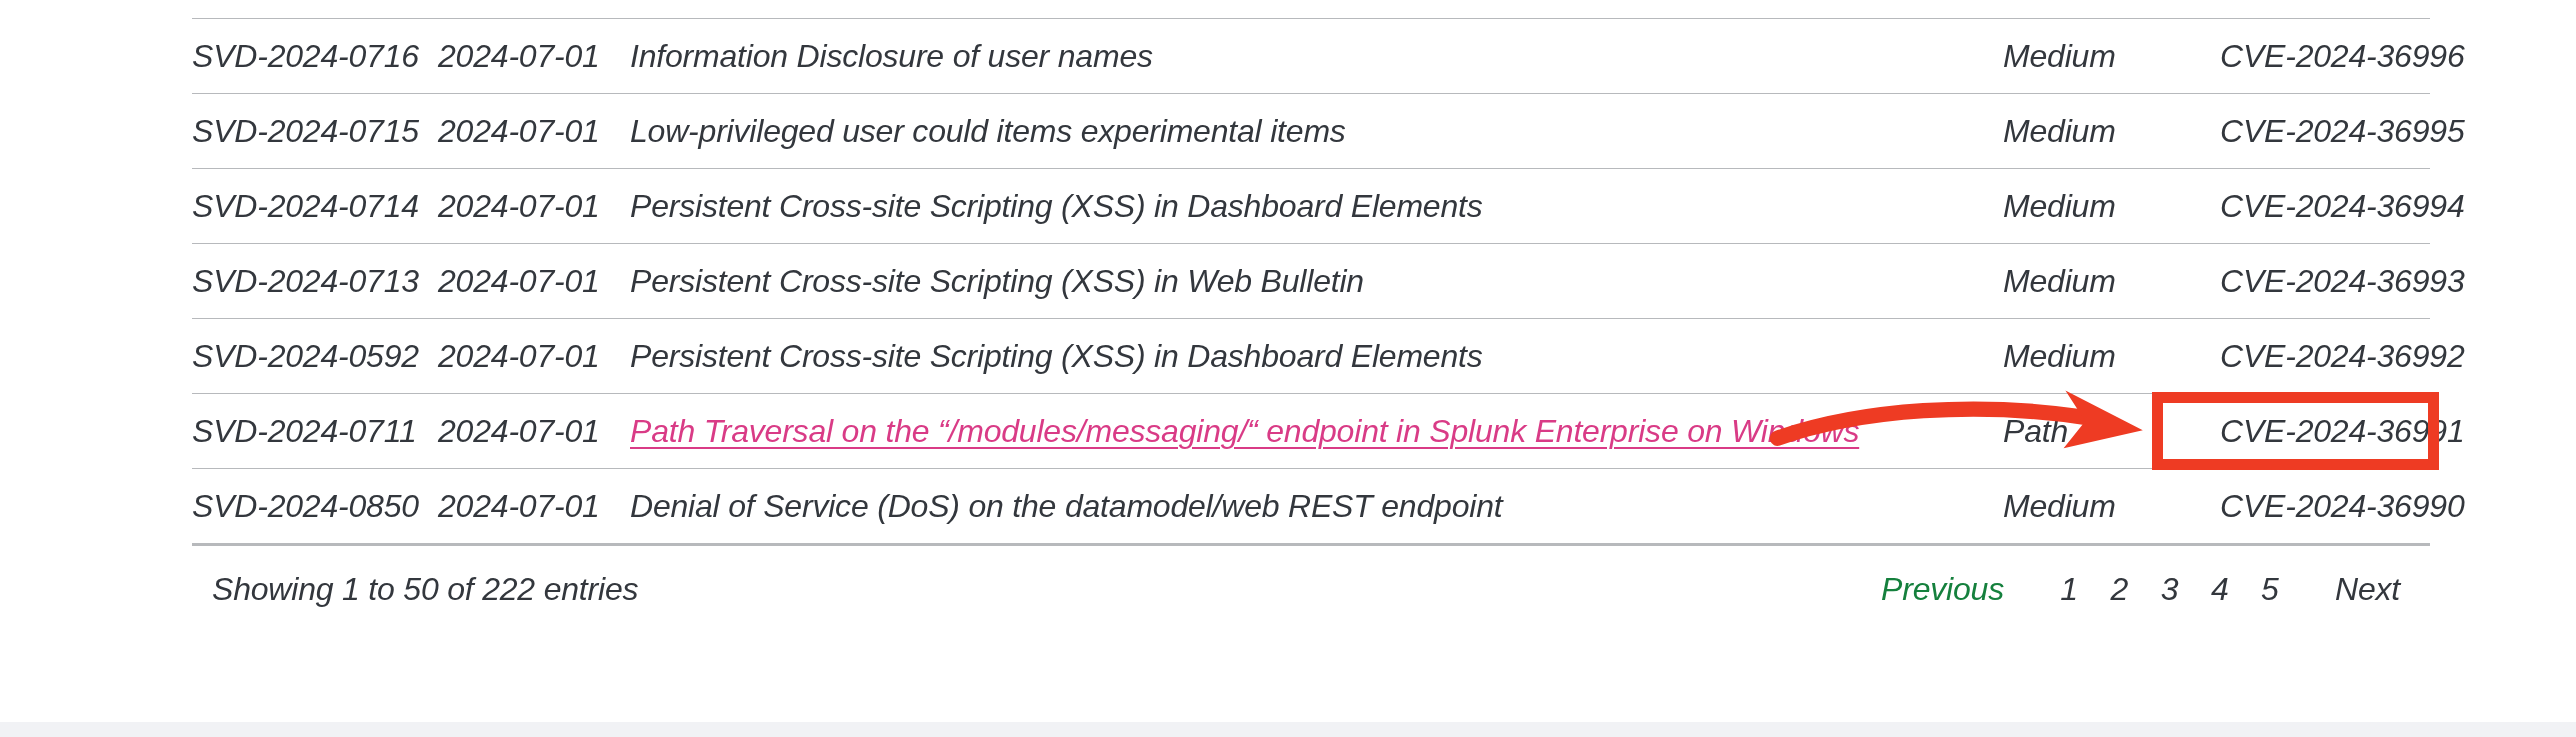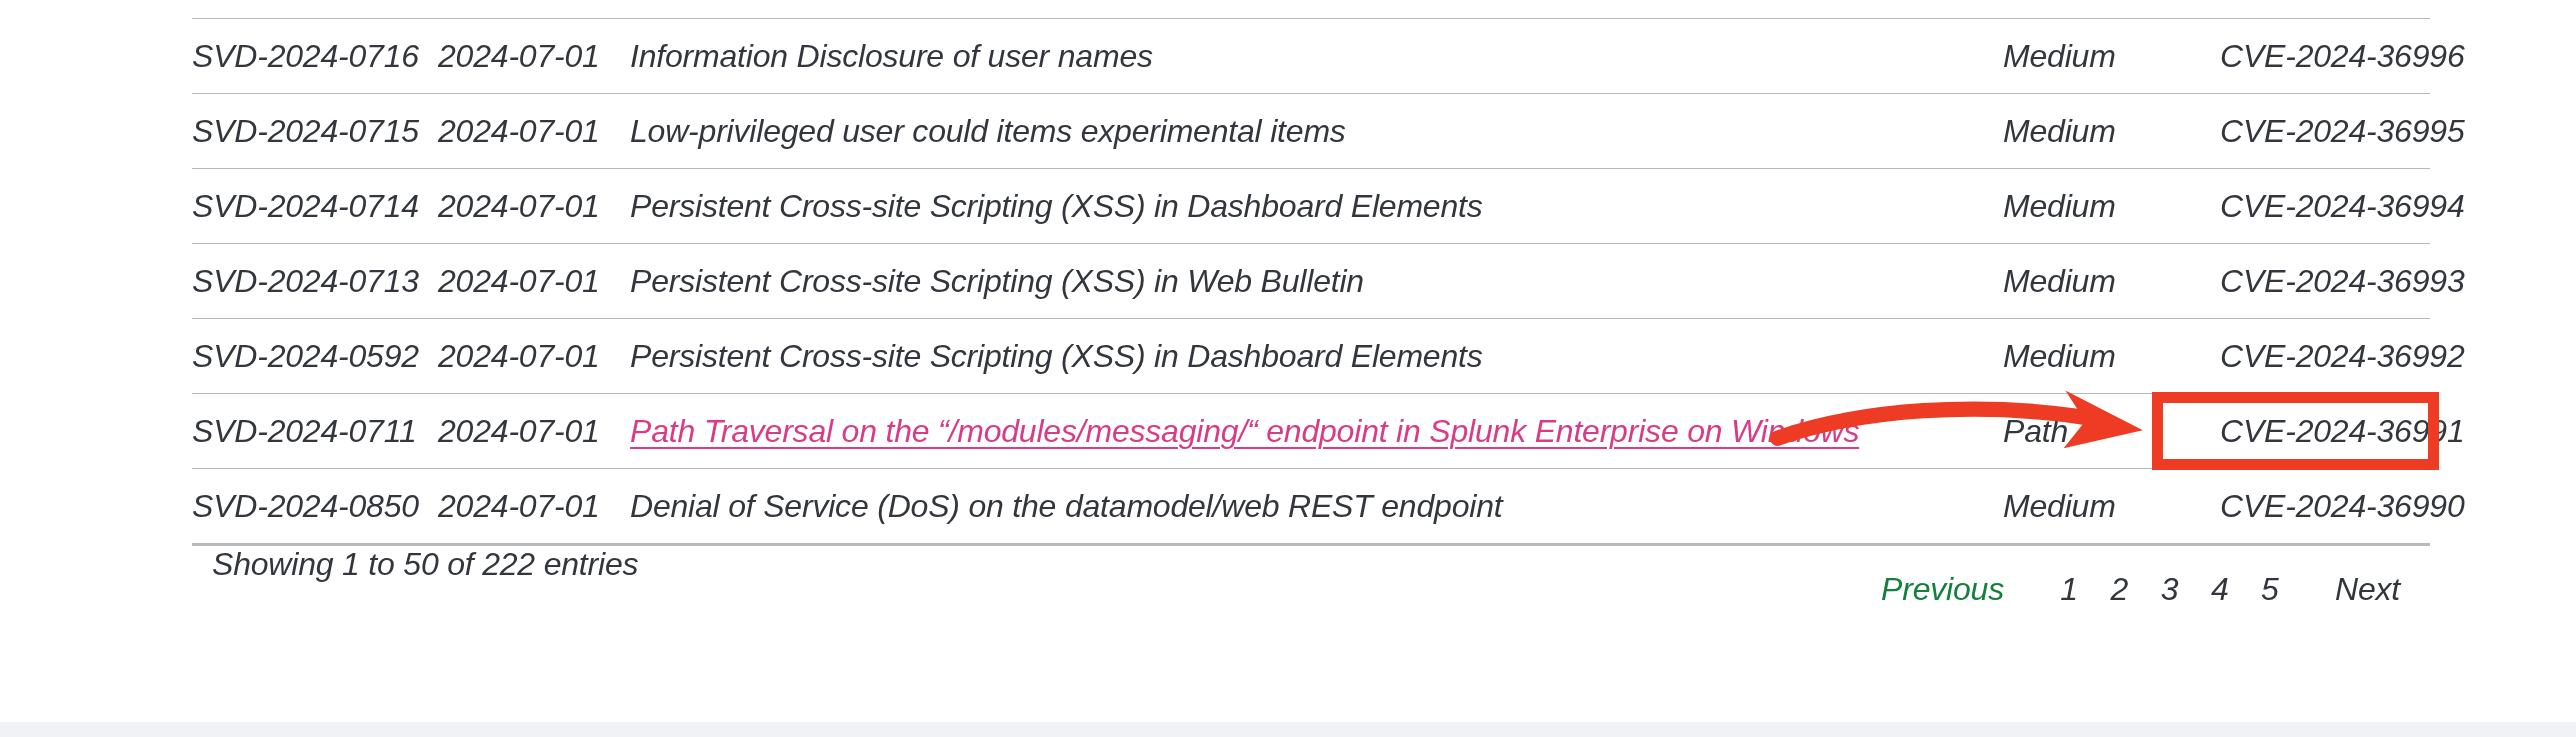--- a/index.html
+++ b/index.html
@@ -87,20 +87,21 @@
     text-decoration-color: #d93b86;
     text-underline-offset: 4.5px;
     text-decoration-thickness: 1.8px;
     cursor: pointer;
   }
 
   
   .table-footer {
     position: relative;
     display: flex;
+    align-items: center;
     justify-content: space-between;
     height: 87px;
     font-size: 32px;
     color: #33373d;
     letter-spacing: -0.2px;
   }
 
   .showing-text {
     padding-left: 20px;
     white-space: nowrap;

